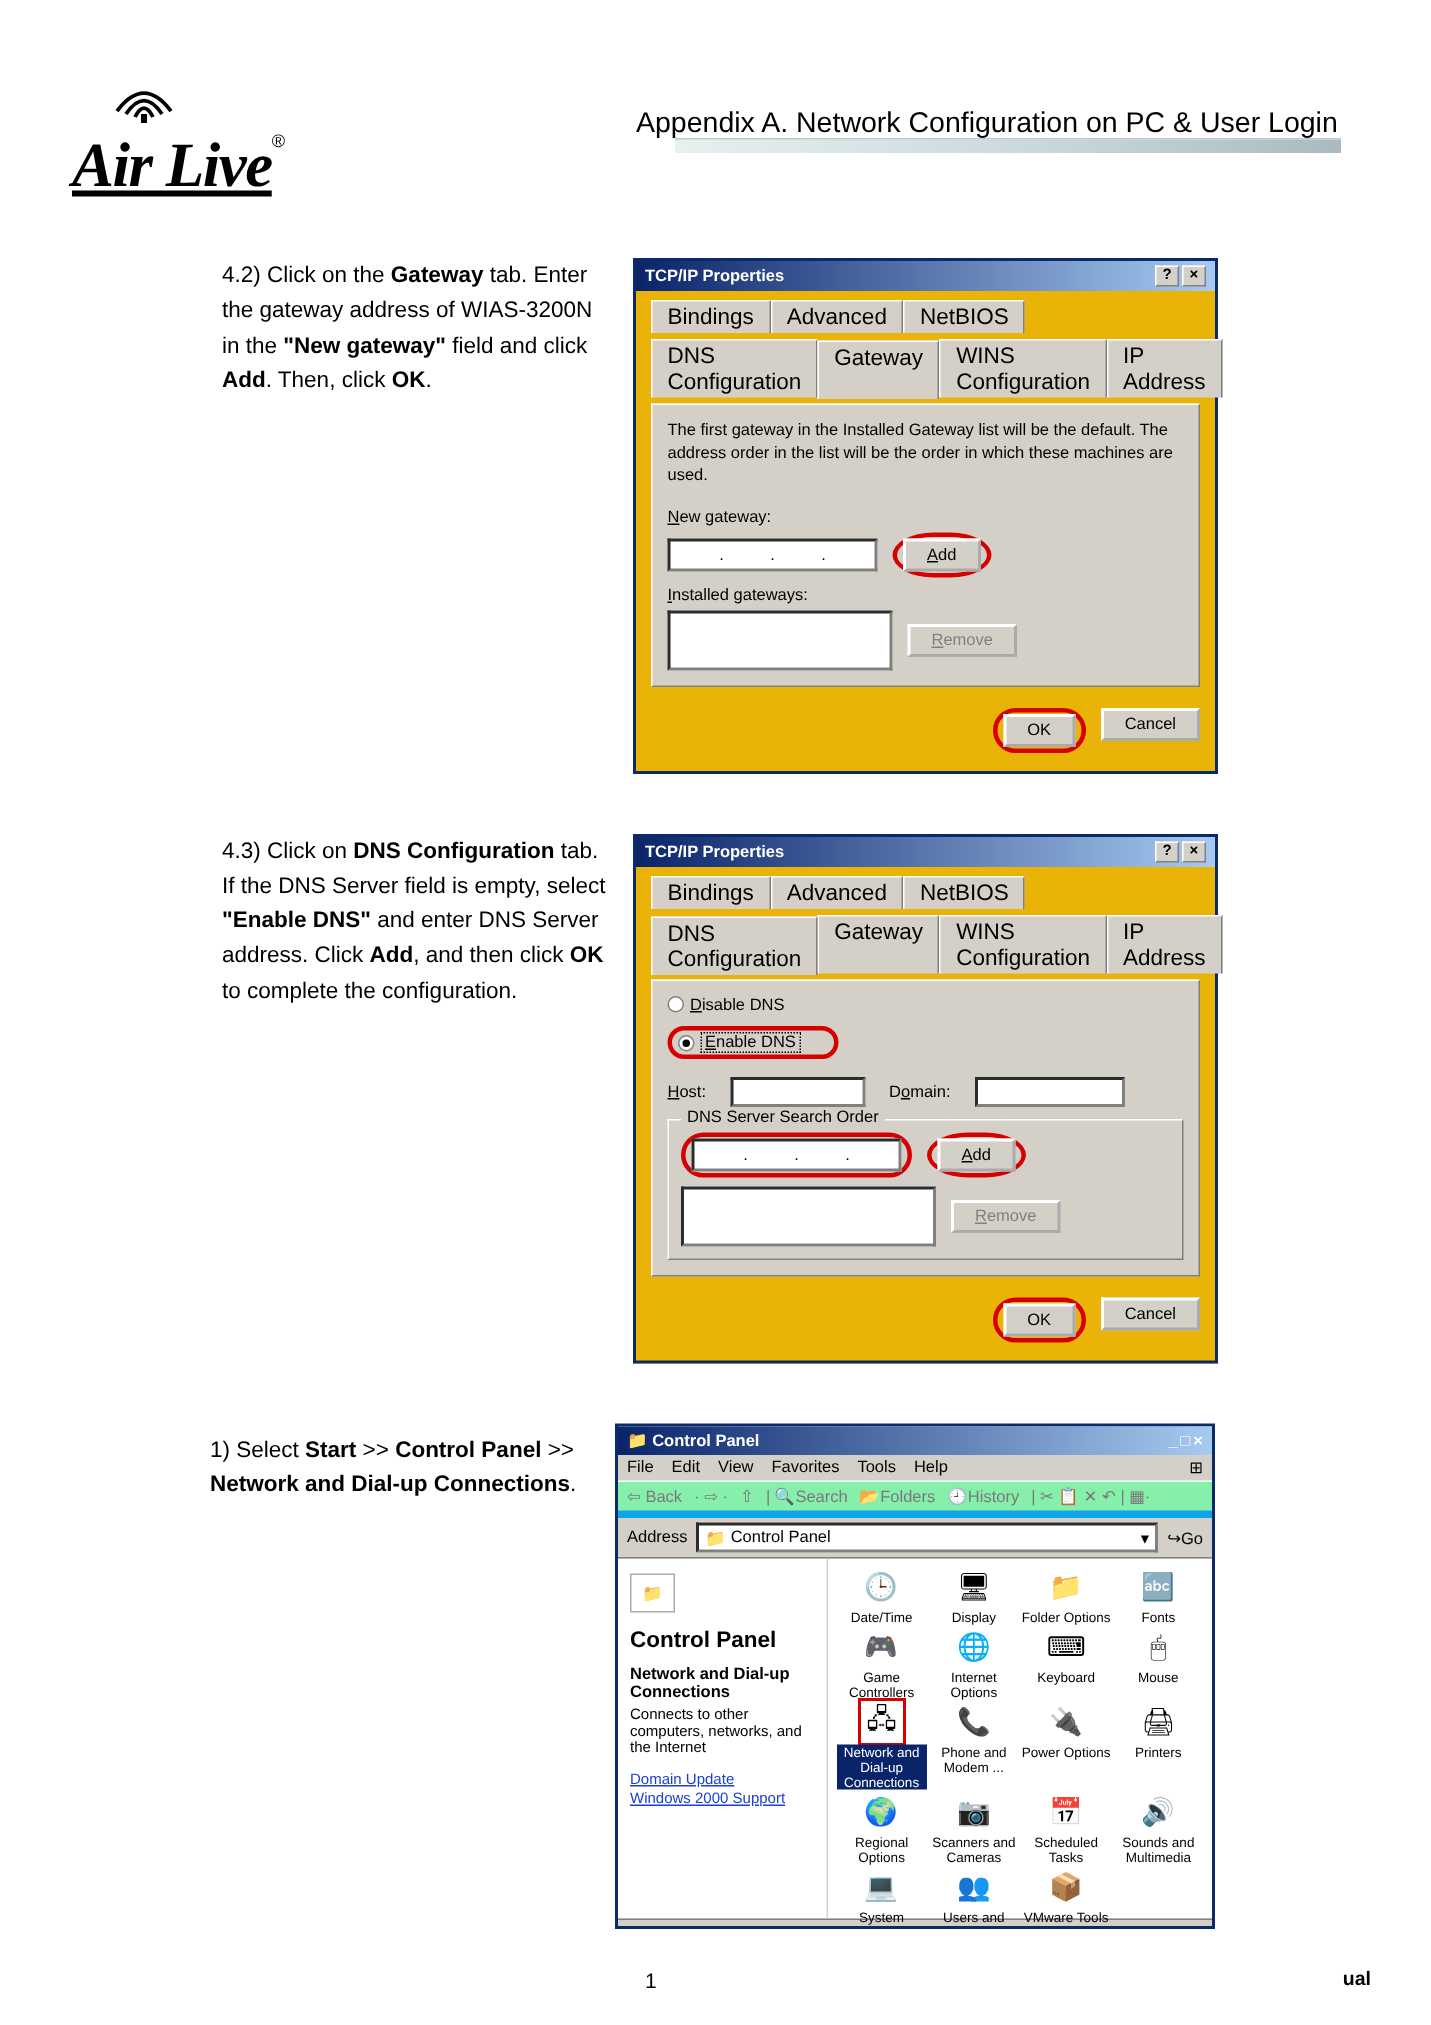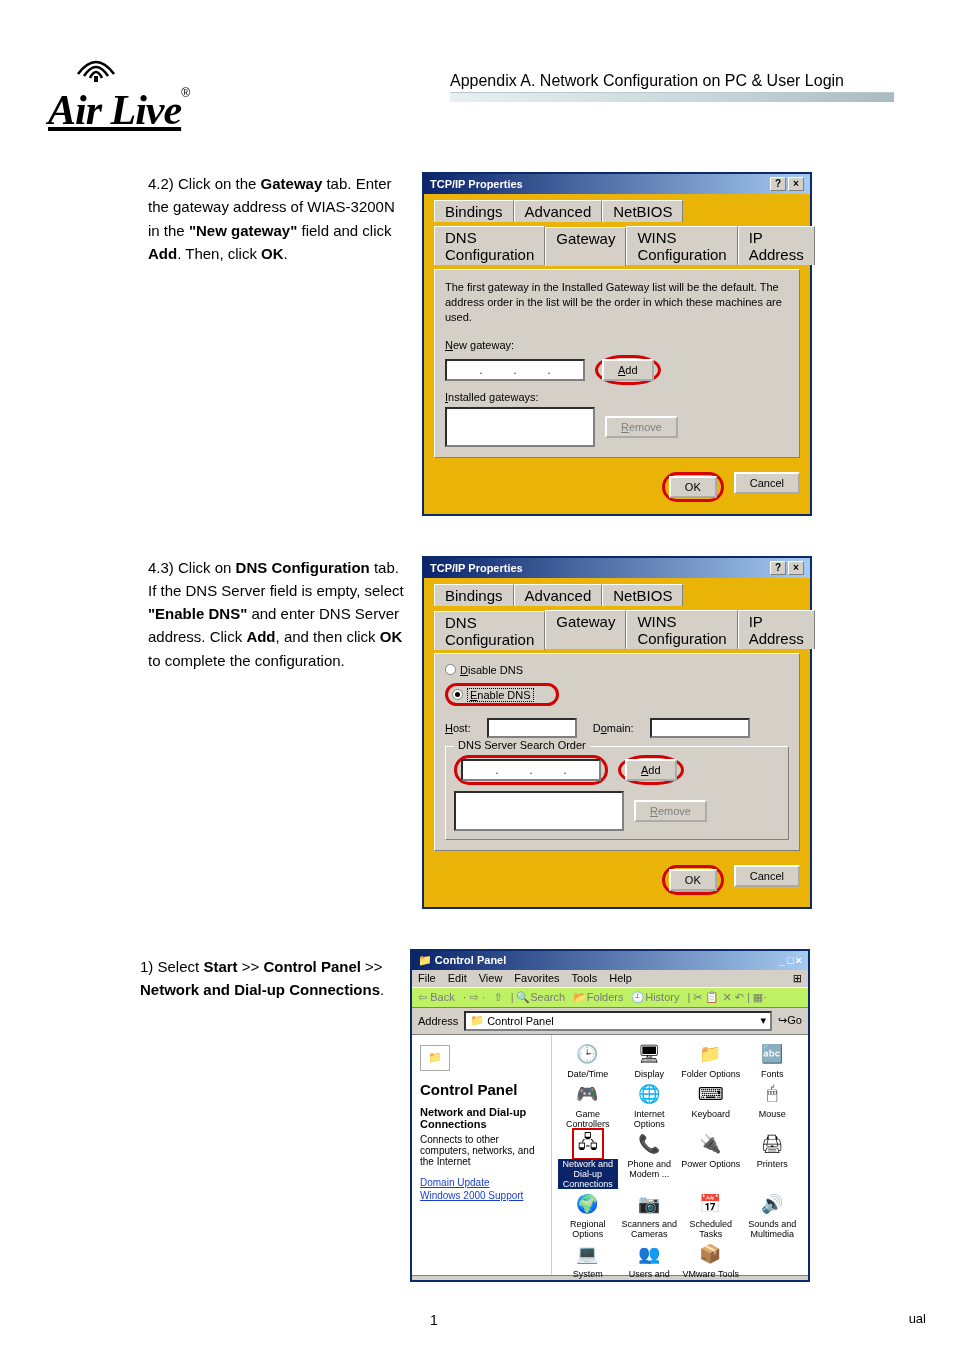--- a/index.html
+++ b/index.html
@@ -1,25 +1,25 @@
 <!DOCTYPE html>
 <html><head>
 <meta charset="utf-8">
 <style>
   * { box-sizing: border-box; margin: 0; padding: 0; }
   html, body { width: 954px; font-family: Arial, sans-serif; background: #fff; color: #000; }
   .page { position: relative; width: 954px; height: 1350px; }
   
   .logo { position: absolute; left: 48px; top: 54px; }
-  .hdr-line { position: absolute; left: 450px; top: 72px; font-size: 16px; color: #000; }
+  .hdr-line { position: absolute; left: 424px; top: 72px; font-size: 19px; color: #000; }
   .hdr-bar { position: absolute; left: 450px; right: 60px; top: 92px; height: 10px;
     background: linear-gradient(90deg, #e8f0f0 0%, #c6d6d8 60%, #a9bbc0 100%);
     border-top: 1px solid #bac8cb; }
   .page-num { position: absolute; left: 430px; bottom: 22px; font-size: 14px; }
-  .page-footer-right { position: absolute; right: 28px; bottom: 24px; font-size: 13px; }
+  .page-footer-right { position: absolute; right: 40px; bottom: 24px; font-size: 13px; font-weight: bold; }
 
   .content { position: absolute; left: 122px; top: 172px; width: 790px; }
 
   .row { display: flex; align-items: flex-start; margin-bottom: 40px; }
   .txtcol { width: 300px; padding-right: 16px; font-size: 15px; line-height: 1.55; }
   .txtcol .label { display: inline-block; }
   .bold { font-weight: bold; }
   .txtcol p { margin-left: 26px; }
 
   
@@ -51,21 +51,21 @@
   .radio .dotr { width:11px; height:11px; border:1px solid #808080; border-radius:50%; background:#fff; display:inline-flex; align-items:center; justify-content:center; }
   .radio.sel .dotr::after { content:""; width:5px; height:5px; background:#000; border-radius:50%; }
   .dottedfocus { border:1px dotted #000; padding:0 2px; }
 
   
   .cp { width: 400px; border:2px solid #0a2a6a; font-family: Tahoma, sans-serif; font-size:11px; background:#fff; }
   .cp .titlebar { background: linear-gradient(90deg,#0a246a,#a6caf0); color:#fff; font-weight:bold; padding:3px 6px; display:flex; justify-content:space-between; align-items:center;gap:32px; }
   .cp .titlebar .wbtns { display:flex; gap:2px; }
   .cp .menubar { background:#d4d0c8; padding:2px 6px; display:flex; gap:12px; }
   .cp .menubar span { font-size:11px; }
-  .cp .toolbar { background:#bef264; padding:3px 6px; border-top:1px solid #fff; border-bottom:1px solid #0ea5e9; font-size:11px; display:flex; gap:8px; align-items:center; color:#7a7a7a;}
+  .cp .toolbar { background:#86efac; padding:3px 6px; border-top:1px solid #fff; border-bottom:5px solid #0ea5e9; font-size:11px; display:flex; gap:8px; align-items:center; color:#7a7a7a;}
   .cp .addr { background:#d4d0c8; padding:3px 6px; display:flex; align-items:center; gap:6px; border-bottom:1px solid #808080;}
   .cp .addr .addrbox { flex:1; background:#fff; border:2px inset #808080; height:20px; display:flex; align-items:center; padding:0 4px; }
   .cp .main { display:flex; height:240px; }
   .cp .side { width:140px; padding:10px 8px; font-size:11px; border-right:1px solid #d0d0d0; }
   .cp .side .heading { font-weight:bold; font-size:15px; font-family: Arial; margin:10px 0 8px; }
   .cp .side .subh { font-weight:bold; font-size:11px; }
   .cp .side .desc { font-size:10px; margin:4px 0 10px; }
   .cp .side a { color:#1a3fd4; text-decoration:underline; display:block; margin:2px 0; font-size:10px; }
   .cp .icons { flex:1; padding:6px; display:grid; grid-template-columns: repeat(4, 1fr); gap:2px 2px; font-size:9px; text-align:center; }
   .cp .icon { display:flex; flex-direction:column; align-items:center; gap:2px; }

